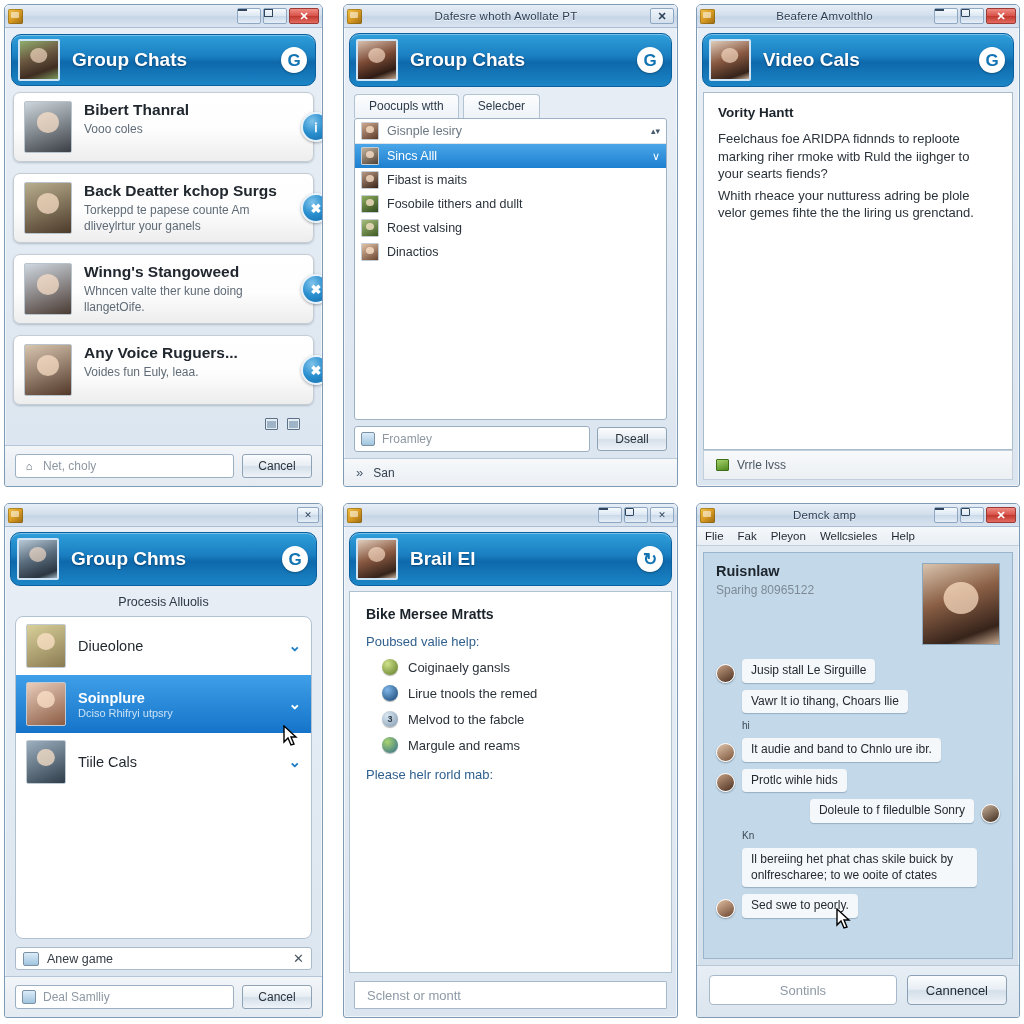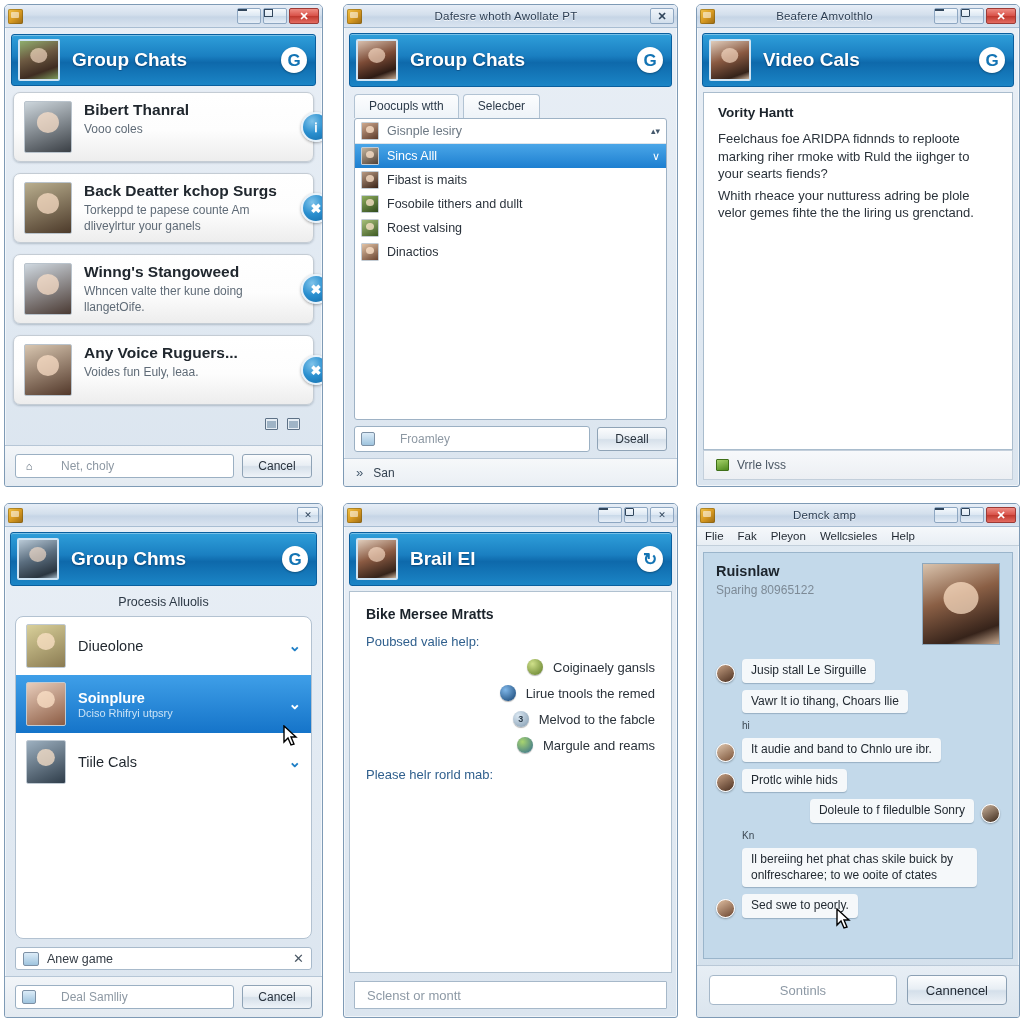--- a/index.html
+++ b/index.html
@@ -66,21 +66,21 @@
   .tb-btn.close .g { color:#fff; font-size:11px; font-weight:bold; }
   .min-g { display:block; width:9px; height:2px; background:#31465c; }
   .max-g { display:block; width:9px; height:8px; border:1.5px solid #31465c; }
   .rest-g{ display:block; width:9px; height:8px; border:1.5px solid #31465c; border-radius:1px;}
 
   
   .bluehead {
     margin:6px; flex:0 0 auto;
     background:linear-gradient(180deg,#2f9fda 0%,#1a7fc1 42%,#0e69ab 55%,#1b85c6 100%);
     border:1px solid #0a5f9e;
-    border-radius:3px;
+    border-radius:10px;
     display:flex; align-items:center;
     padding:5px 8px 5px 6px;
     height:52px;
     box-shadow:0 1px 0 rgba(255,255,255,.35) inset;
     justify-content:space-between;
   }
   .bluehead.flat { margin:5px; height:54px; }
   .avatar {
     width:42px; height:42px; flex:0 0 42px;
     border:2px solid #cfe4f4; border-radius:2px;
@@ -145,21 +145,21 @@
   .mini-ic { width:13px; height:12px; border:1px solid #5d7186; background:#e5edf4; border-radius:1px; position:relative;}
   .mini-ic::after{content:"";position:absolute;left:1px;top:2px;right:1px;bottom:1px;background:#9fb4c6;}
 
   .footbar {
     flex:0 0 auto; background:linear-gradient(180deg,#f2f5f8 0%,#e3eaf1 100%);
     border-top:1px solid #b6c6d6; padding:8px 10px;
     display:flex; align-items:center; gap:8px;
   }
   .inputbox {
     flex:1; height:24px; background:#fff; border:1px solid #9bb0c3; border-radius:3px;
-    display:flex; align-items:center; padding:0 6px; gap:25px; font-size:12px; color:#8d98a3;
+    display:flex; align-items:center; padding:0 6px; gap:7px; font-size:12px; color:#8d98a3;
   }
   .inputbox .lead {
     width:14px; height:14px; flex:0 0 14px; display:flex; align-items:center; justify-content:center;
     font-size:11px; color:#5c6b7a;
   }
   .inputbox .lead.pic {
     border:1px solid #7d91a5; border-radius:2px;
     background:linear-gradient(180deg,#dcecf8 0%,#9fc4de 100%);
   }
   .btn {
@@ -253,21 +253,21 @@
     margin:0 10px 6px; display:flex; align-items:center; gap:8px;
     background:#fff; border:1px solid #a8bacb; border-radius:3px; padding:3px 7px;
     font-size:12.5px; color:#333b44;
   }
   .xmark { margin-left:auto; color:#4a5764; font-size:13px; }
 
   
   .p5-body { flex:1; margin:0 5px; background:#fff; border:1px solid #b0c1d0; padding:14px 16px; overflow:hidden;}
   .p5-h { font-size:14px; font-weight:bold; color:#1a222a; margin-bottom:12px;}
   .p5-lbl { font-size:13px; color:#2f5f8d; margin-bottom:10px; }
-  .p5-item { display:flex; align-items:center; gap:10px; font-size:13px; color:#2a323a; margin:0 0 10px 16px;justify-content:flex-end;}
+  .p5-item { display:flex; align-items:center; gap:10px; font-size:13px; color:#2a323a; margin:0 0 10px 16px;}
   .bullet { width:16px; height:16px; flex:0 0 16px; border-radius:50%; position:relative; box-shadow:0 1px 1px rgba(0,0,0,.3); }
   .bullet.c1{background:radial-gradient(circle at 34% 30%,#cfe08a,#5d7a26);}
   .bullet.c2{background:radial-gradient(circle at 34% 30%,#7fb6e8,#12406f);}
   .bullet.c3{background:radial-gradient(circle at 34% 30%,#dbe8f3,#7f98ad);}
   .bullet.c4{background:radial-gradient(circle at 34% 30%,#a8d46f,#2f6a8e);}
   .bullet .n{position:absolute;inset:0;display:flex;align-items:center;justify-content:center;font-size:9px;color:#2a3a48;font-weight:bold;}
   .p5-foot { flex:0 0 auto; padding:8px 10px; }
 
   
   .menubar {

